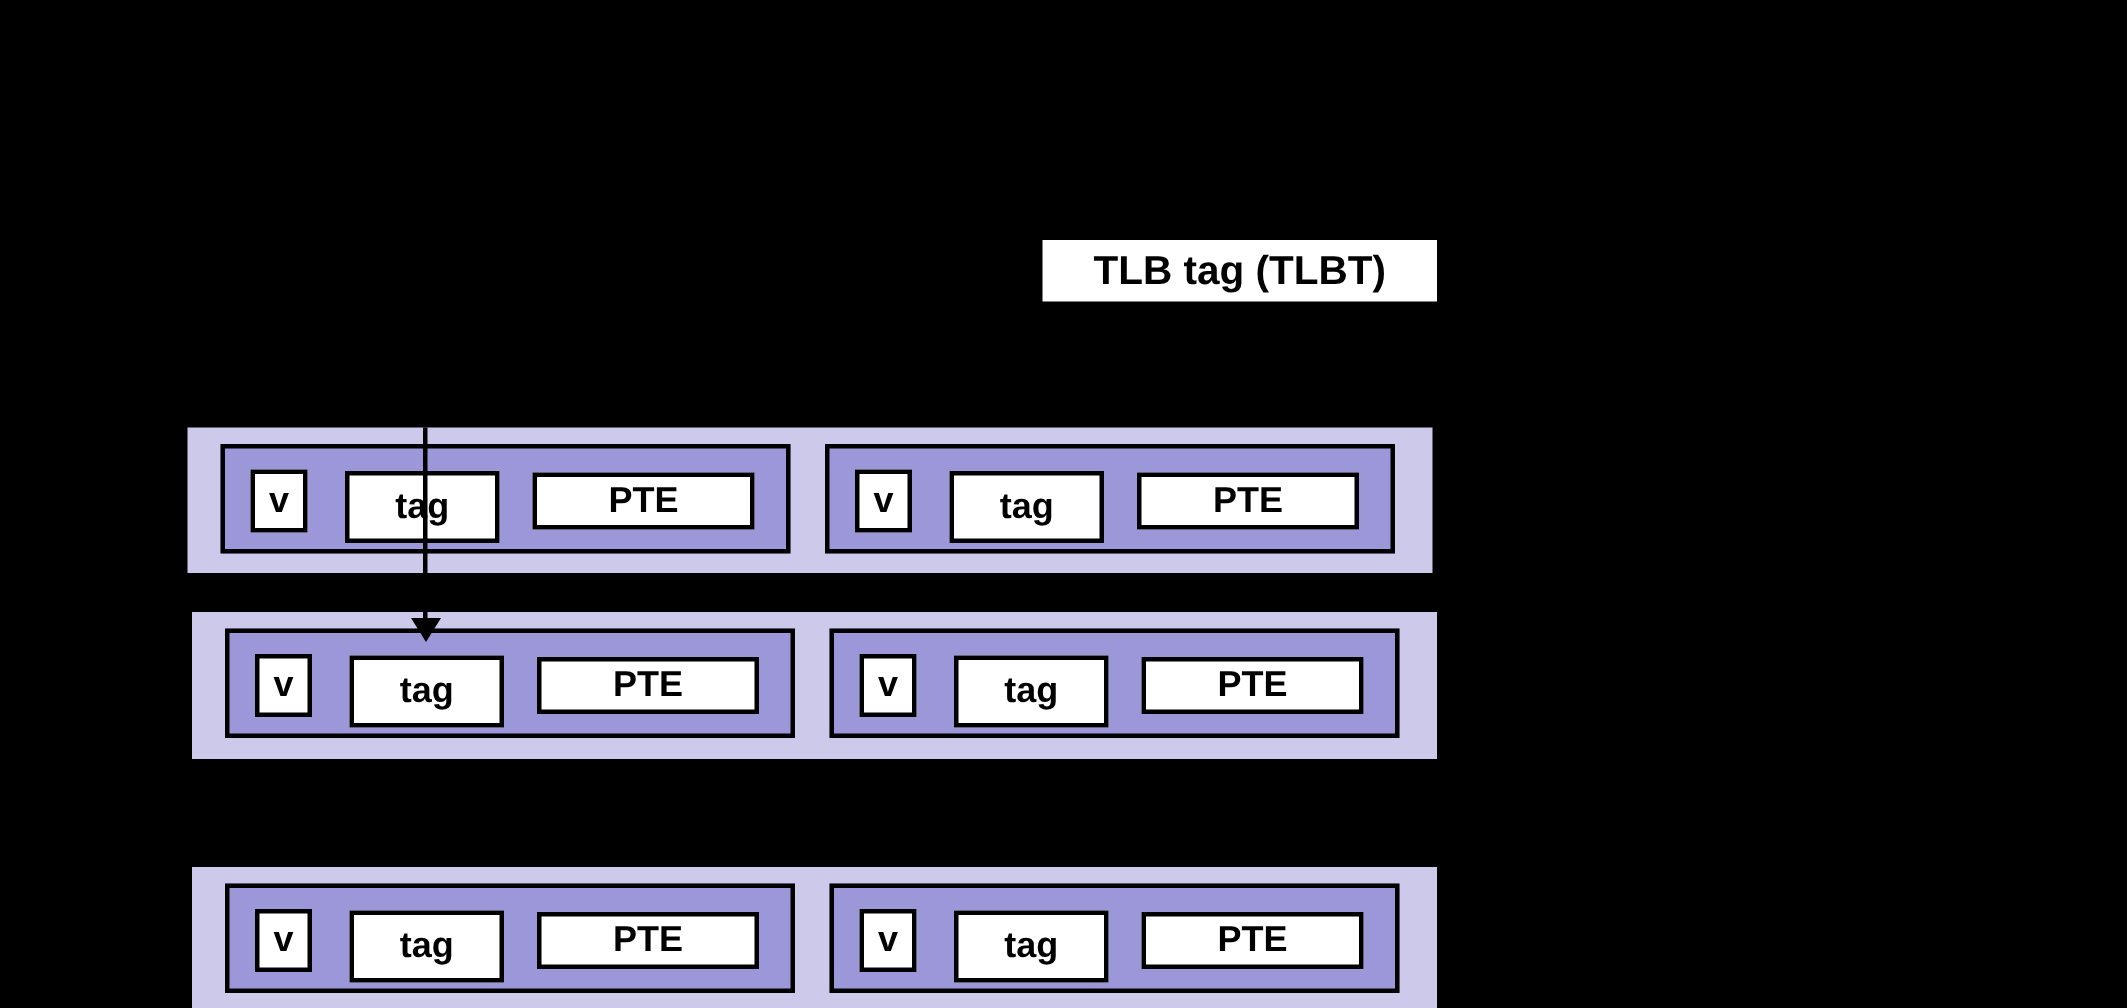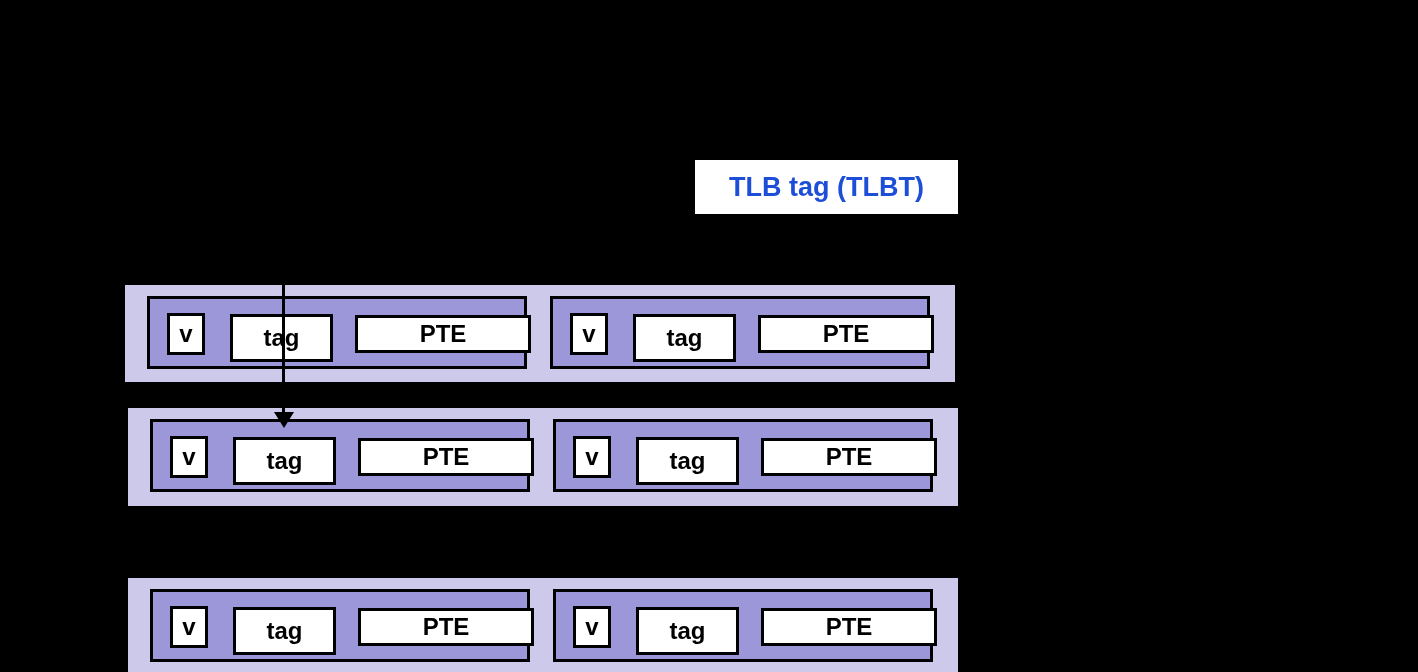--- a/index.html
+++ b/index.html
@@ -15,23 +15,23 @@
     overflow: hidden;
     font-family: "Liberation Sans", sans-serif;
   }
 
   
   .tlbt-label {
     position: absolute;
     left: 695px;
     top: 160px;
     width: 263px;
-    height: 54px;
+    height: 41px;
     background: #ffffff;
-    color: #1d4ed8;
+    color: #000000;
     font-weight: bold;
     font-size: 27px;
     display: flex;
     align-items: center;
     justify-content: center;
     line-height: 1;
   }
 
   
   .set-row {
@@ -66,21 +66,21 @@
     color: #000000;
     font-weight: bold;
     font-size: 24px;
     display: flex;
     align-items: center;
     justify-content: center;
     line-height: 1;
   }
   .cell-v   { left: 17px;  top: 14px; width: 38px;  height: 42px; }
   .cell-tag { left: 80px;  top: 15px; width: 103px; height: 48px; }
-  .cell-pte { left: 205px; top: 16px; width: 176px; height: 38px; }
+  .cell-pte { left: 205px; top: 16px; width: 148px; height: 38px; }
 
   
   .arrow-line {
     position: absolute;
     left: 282px;
     top: 285px;
     width: 3px;
     height: 129px;
     background: #000000;
     z-index: 5;

